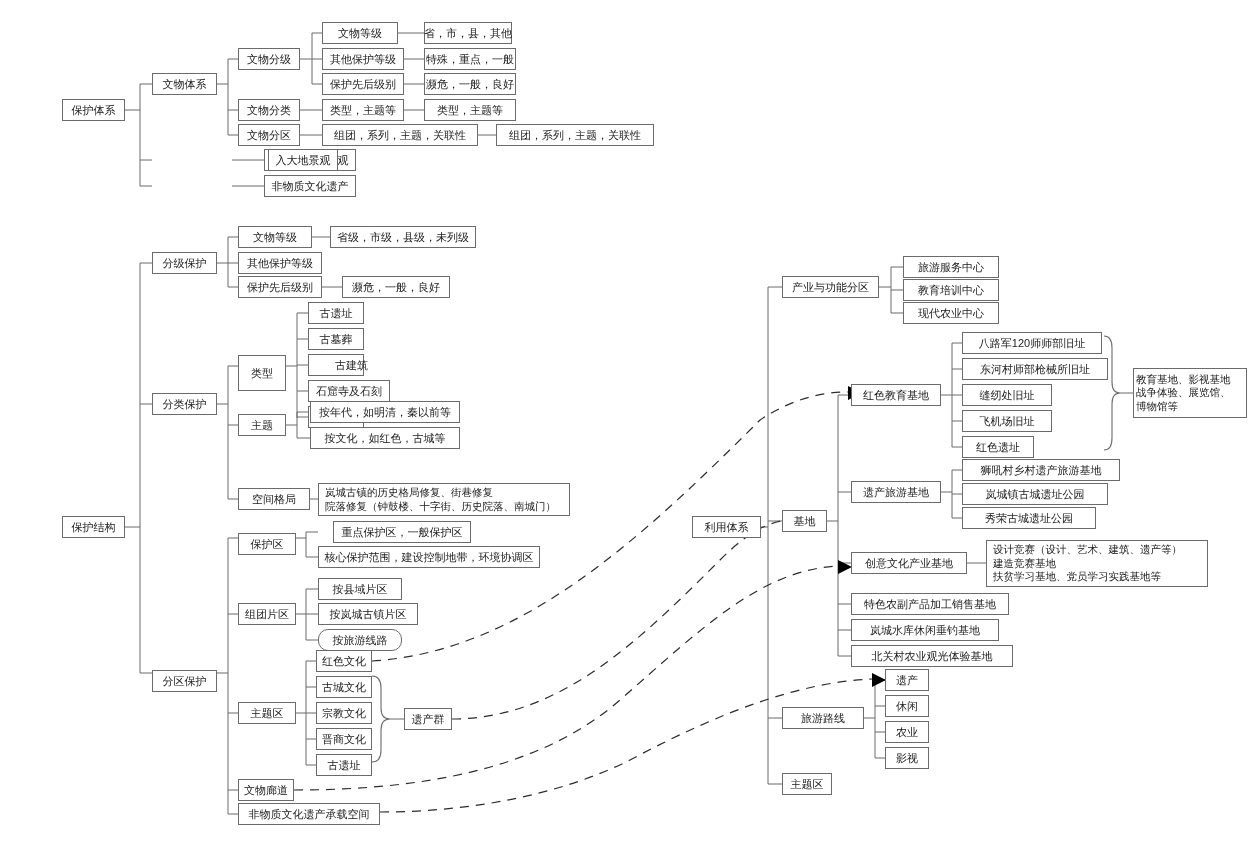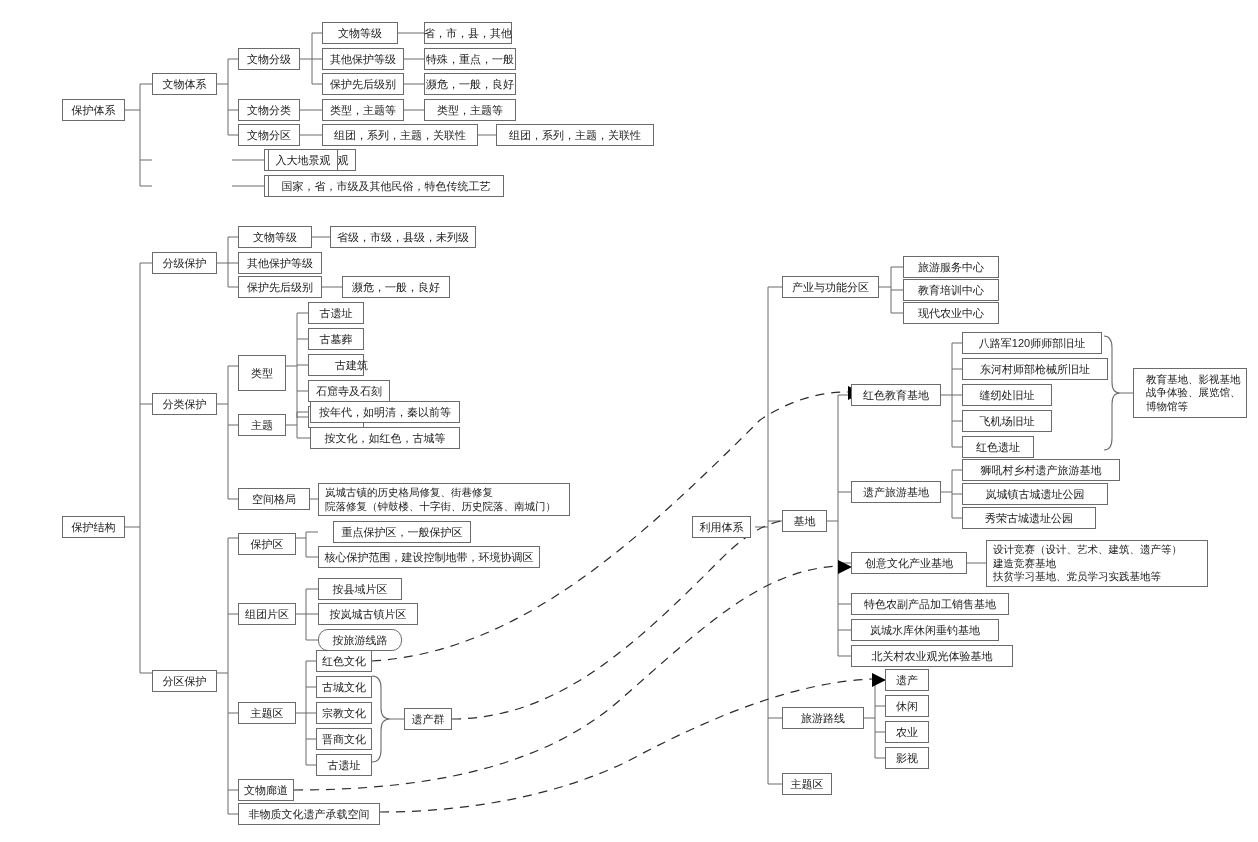--- a/index.html
+++ b/index.html
@@ -196,21 +196,20 @@
   <div class="node" style="left:424px;top:48px;width:92px;height:22px;">特殊，重点，一般</div>
   <div class="node" style="left:424px;top:73px;width:92px;height:22px;">濒危，一般，良好</div>
 
   <div class="node" style="left:322px;top:99px;width:82px;height:22px;">类型，主题等</div>
   <div class="node" style="left:424px;top:99px;width:92px;height:22px;">类型，主题等</div>
 
   <div class="node" style="left:322px;top:124px;width:156px;height:22px;">组团，系列，主题，关联性</div>
   <div class="node" style="left:496px;top:124px;width:158px;height:22px;">组团，系列，主题，关联性</div>
 
   <div class="node" style="left:268px;top:149px;width:70px;height:22px;left:268px;">入大地景观</div>
-  <div class="node" style="left:268px;top:175px;width:236px;height:22px;">国家，省，市级及其他民俗，特色传统工艺</div>
 
   <div class="node" style="left:62px;top:516px;width:63px;height:22px;">保护结构</div>
 
   <div class="node" style="left:152px;top:252px;width:65px;height:22px;">分级保护</div>
   <div class="node" style="left:152px;top:393px;width:65px;height:22px;">分类保护</div>
   <div class="node" style="left:152px;top:662px;width:65px;height:22px;margin-top:8px;">分区保护</div>
 
   <div class="node" style="left:238px;top:226px;width:74px;height:22px;">文物等级</div>
   <div class="node" style="left:238px;top:252px;width:84px;height:22px;">其他保护等级</div>
   <div class="node" style="left:238px;top:276px;width:84px;height:22px;">保护先后级别</div>
@@ -247,21 +246,21 @@
   <div class="node" style="left:318px;top:629px;width:84px;height:22px;border-radius:10px;">按旅游线路</div>
 
   <div class="node" style="left:316px;top:650px;width:56px;height:22px;">红色文化</div>
   <div class="node" style="left:316px;top:676px;width:56px;height:22px;">古城文化</div>
   <div class="node" style="left:316px;top:702px;width:56px;height:22px;">宗教文化</div>
   <div class="node" style="left:316px;top:728px;width:56px;height:22px;">晋商文化</div>
   <div class="node" style="left:316px;top:754px;width:56px;height:22px;">古遗址</div>
 
   <div class="node" style="left:404px;top:708px;width:48px;height:22px;">遗产群</div>
 
-  <div class="node" style="left:692px;top:516px;width:59px;height:22px;">利用体系</div>
+  <div class="node" style="left:692px;top:516px;width:69px;height:22px;">利用体系</div>
 
   <div class="node" style="left:782px;top:276px;width:97px;height:22px;">产业与功能分区</div>
   <div class="node" style="left:782px;top:510px;width:45px;height:22px;">基地</div>
   <div class="node" style="left:782px;top:707px;width:82px;height:22px;">旅游路线</div>
   <div class="node" style="left:782px;top:773px;width:50px;height:22px;">主题区</div>
 
   <div class="node" style="left:903px;top:256px;width:96px;height:22px;">旅游服务中心</div>
   <div class="node" style="left:903px;top:279px;width:96px;height:22px;">教育培训中心</div>
   <div class="node" style="left:903px;top:302px;width:96px;height:22px;">现代农业中心</div>
 
@@ -271,21 +270,21 @@
   <div class="node" style="left:851px;top:593px;width:158px;height:22px;">特色农副产品加工销售基地</div>
   <div class="node" style="left:851px;top:619px;width:148px;height:22px;">岚城水库休闲垂钓基地</div>
   <div class="node" style="left:851px;top:645px;width:162px;height:22px;">北关村农业观光体验基地</div>
 
   <div class="node" style="left:962px;top:332px;width:140px;height:22px;">八路军120师师部旧址</div>
   <div class="node" style="left:962px;top:358px;width:146px;height:22px;">东河村师部枪械所旧址</div>
   <div class="node" style="left:962px;top:384px;width:90px;height:22px;">缝纫处旧址</div>
   <div class="node" style="left:962px;top:410px;width:90px;height:22px;">飞机场旧址</div>
   <div class="node" style="left:962px;top:436px;width:72px;height:22px;">红色遗址</div>
 
-  <div class="node" style="left:1133px;top:368px;width:114px;height:50px;font-size:10.5px;padding:3px 12px;justify-content:flex-start;text-align:left;">教育基地、影视基地
+  <div class="node" style="left:1133px;top:368px;width:114px;height:50px;font-size:10.5px;padding:3px 2px;justify-content:flex-start;text-align:left;">教育基地、影视基地
 战争体验、展览馆、
 博物馆等</div>
 
   <div class="node" style="left:962px;top:459px;width:158px;height:22px;">狮吼村乡村遗产旅游基地</div>
   <div class="node" style="left:962px;top:483px;width:146px;height:22px;">岚城镇古城遗址公园</div>
   <div class="node" style="left:962px;top:507px;width:134px;height:22px;">秀荣古城遗址公园</div>
 
   <div class="node" style="left:986px;top:540px;width:222px;height:47px;font-size:10.5px;padding:3px 6px;justify-content:flex-start;text-align:left;">设计竞赛（设计、艺术、建筑、遗产等）
 建造竞赛基地
 扶贫学习基地、党员学习实践基地等</div>

